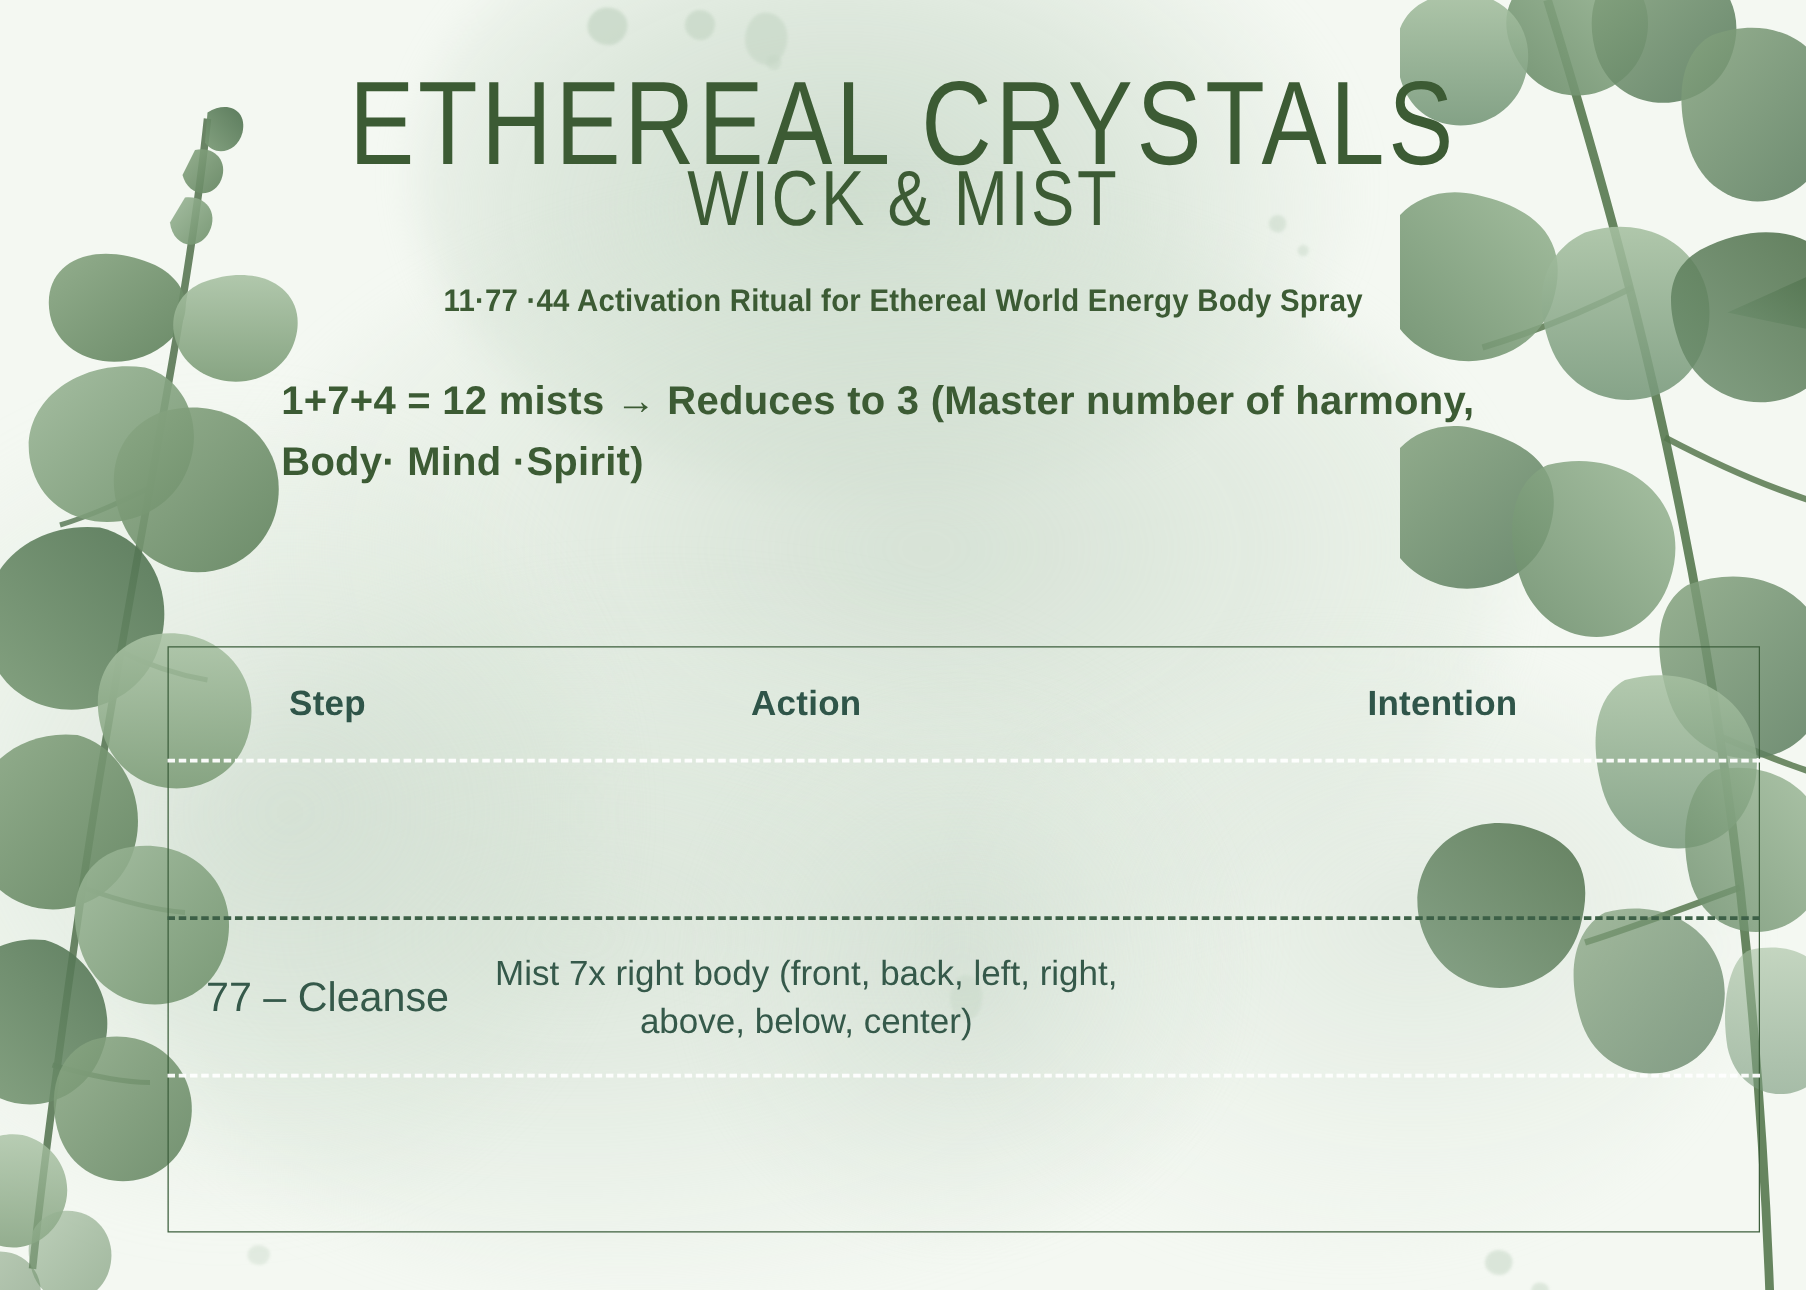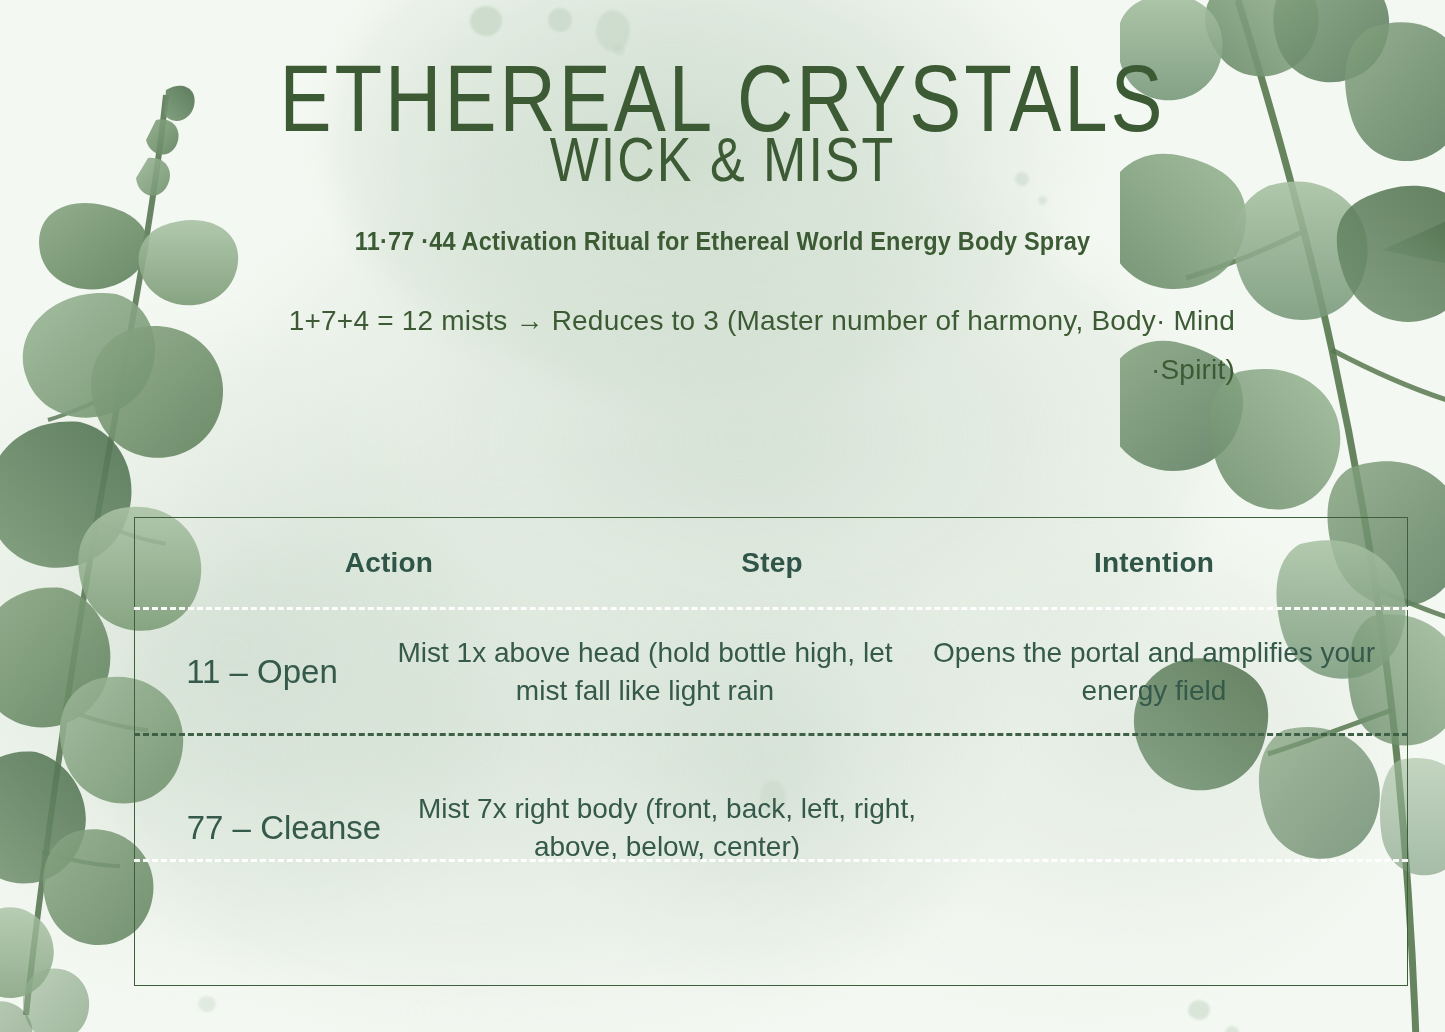--- a/index.html
+++ b/index.html
@@ -87,24 +87,24 @@
     text-align:center;
     font-size:25px;line-height:32px;
     color:#3c5b34;
     font-weight:700;
     letter-spacing:.2px;
     transform:scaleX(.94);
   }
 
   .para{
     position:absolute;left:225px;width:1010px;
-    text-align:right;
+    text-align:left;
     color:#3c5b34;
-    font-size:28px;line-height:49px;
-    font-weight:400;
+    font-size:32px;line-height:49px;
+    font-weight:700;
     letter-spacing:.2px;
   }
   .para-1{top:296px;}
   .para-2{top:394px;}
 
   
   .table-frame{
     position:absolute;left:134px;top:517px;
     width:1274px;height:469px;
     border:1.6px solid #3d5f3c;
@@ -120,21 +120,21 @@
   }
   .col-step{width:256px;}
   .col-action{width:510px;}
   .col-intent{width:508px;}
 
   .trow{
     position:absolute;left:134px;width:1274px;
     display:flex;align-items:center;
   }
   .row-1{top:609px;height:126px;}
-  .row-2{top:765px;height:126px;padding-left:22px;}
+  .row-2{top:735px;height:126px;}
   .row-3{top:861px;height:125px;}
 
   .cell{
     color:#35594a;text-align:center;
     font-size:28px;line-height:38px;font-weight:400;
     padding:0 6px;box-sizing:border-box;
   }
   .cell-step{font-size:33px;line-height:40px;}
 
   .divider{position:absolute;left:134px;width:1274px;height:0;}
@@ -279,32 +279,27 @@
 
     <div class="title">ETHEREAL CRYSTALS</div>
     <div class="subtitle-deco">WICK &amp; MIST</div>
     <div class="tagline">11·77 ·44 Activation Ritual for Ethereal World Energy Body Spray</div>
 
     <div class="para para-1">1+7+4 = 12 mists → Reduces to 3 (Master number of harmony, Body· Mind ·Spirit)</div>
 
     <div class="table-frame"></div>
 
     <div class="thead">
+      <div class="th col-step">Step</div>
       <div class="th col-action">Action</div>
-      <div class="th col-step">Step</div>
       <div class="th col-intent">Intention</div>
     </div>
 
     <div class="divider div-white" style="top:607px;"></div>
 
-    <div class="trow row-1">
-      <div class="cell cell-step col-step">11 – Open</div>
-      <div class="cell col-action">Mist 1x above head (hold bottle high, let mist fall like light rain</div>
-      <div class="cell col-intent">Opens the portal and amplifies your energy field</div>
-    </div>
 
     <div class="divider div-green" style="top:733px;"></div>
 
     <div class="trow row-2">
       <div class="cell cell-step col-step">77 – Cleanse</div>
       <div class="cell col-action">Mist 7x right body (front, back, left, right, above, below, center)</div>
     </div>
 
     <div class="divider div-white" style="top:859px;"></div>
 

